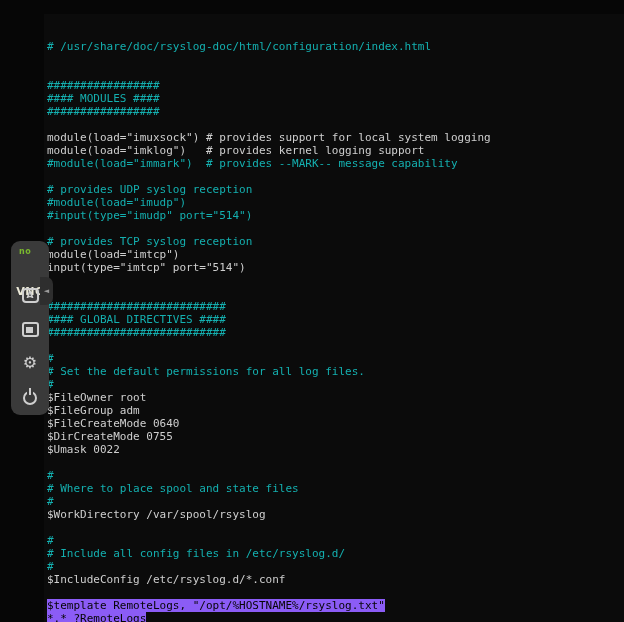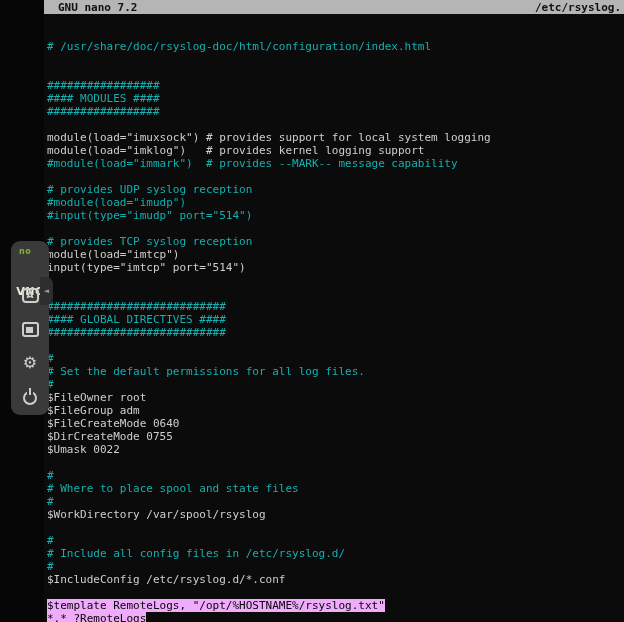--- a/index.html
+++ b/index.html
@@ -17,21 +17,21 @@
   }
   
   .editor{
     position:absolute;left:44px;top:14px;right:0;bottom:0;
     background:#0b0b0b;
     font:11px "DejaVu Sans Mono",monospace;line-height:13px;
     color:#cfcfcf;white-space:pre;padding-left:3px;overflow:hidden;
   }
   .line{height:13px;}
   .line.comment{color:#14b0b0;}
-  .line.selected .sel{background:#f0abfc;color:#050505;}
+  .line.selected .sel{background:#8b5cf6;color:#050505;}
   
   .vnc-panel{
     position:absolute;left:11px;top:241px;width:38px;height:174px;
     background:#3a3a3a;border-radius:9px;
   }
   .vnc-logo{position:absolute;top:6px;left:0;right:0;line-height:1;text-align:center;}
   .logo-no{display:block;text-align:left;padding-left:8px;color:#7ab82e;
     font:bold 8px "DejaVu Sans",sans-serif;letter-spacing:.5px;}
   .logo-vnc{display:block;color:#ecead8;font:bold 11px "DejaVu Sans",sans-serif;letter-spacing:.5px;margin-top:29px;}
   .vnc-btn{
@@ -67,24 +67,20 @@
     display:flex;align-items:center;justify-content:center;
     color:#9a9a9a;font-size:7px;cursor:pointer;
     font-family:"DejaVu Sans",sans-serif;
   }
 </style>
 </head>
 <body>
 
 <div class="screen">
 
-  <div class="titlebar">
-    <span>GNU nano 7.2</span>
-    <span>/etc/rsyslog.</span>
-  </div>
 
   <div class="editor">
     <div><div class="line comment"># /usr/share/doc/rsyslog-doc/html/configuration/index.html</div><div class="line text">&nbsp;</div><div class="line text">&nbsp;</div><div class="line comment">#################</div><div class="line comment">#### MODULES ####</div><div class="line comment">#################</div><div class="line text">&nbsp;</div><div class="line text">module(load="imuxsock") # provides support for local system logging</div><div class="line text">module(load="imklog")   # provides kernel logging support</div><div class="line comment">#module(load="immark")  # provides --MARK-- message capability</div><div class="line text">&nbsp;</div><div class="line comment"># provides UDP syslog reception</div><div class="line comment">#module(load="imudp")</div><div class="line comment">#input(type="imudp" port="514")</div><div class="line text">&nbsp;</div><div class="line comment"># provides TCP syslog reception</div><div class="line text">module(load="imtcp")</div><div class="line text">input(type="imtcp" port="514")</div><div class="line text">&nbsp;</div><div class="line text">&nbsp;</div><div class="line comment">###########################</div><div class="line comment">#### GLOBAL DIRECTIVES ####</div><div class="line comment">###########################</div><div class="line text">&nbsp;</div><div class="line comment">#</div><div class="line comment"># Set the default permissions for all log files.</div><div class="line comment">#</div><div class="line text">$FileOwner root</div><div class="line text">$FileGroup adm</div><div class="line text">$FileCreateMode 0640</div><div class="line text">$DirCreateMode 0755</div><div class="line text">$Umask 0022</div><div class="line text">&nbsp;</div><div class="line comment">#</div><div class="line comment"># Where to place spool and state files</div><div class="line comment">#</div><div class="line text">$WorkDirectory /var/spool/rsyslog</div><div class="line text">&nbsp;</div><div class="line comment">#</div><div class="line comment"># Include all config files in /etc/rsyslog.d/</div><div class="line comment">#</div><div class="line text">$IncludeConfig /etc/rsyslog.d/*.conf</div><div class="line text">&nbsp;</div><div class="line selected"><span class="sel">$template RemoteLogs, "/opt/%HOSTNAME%/rsyslog.txt"</span></div><div class="line selected"><span class="sel">*.* ?RemoteLogs</span></div></div>
   </div>
 
   <div class="vnc-panel">
     <div class="vnc-logo">
       <span class="logo-no">no</span>
       <span class="logo-vnc">VNC</span>
     </div>

